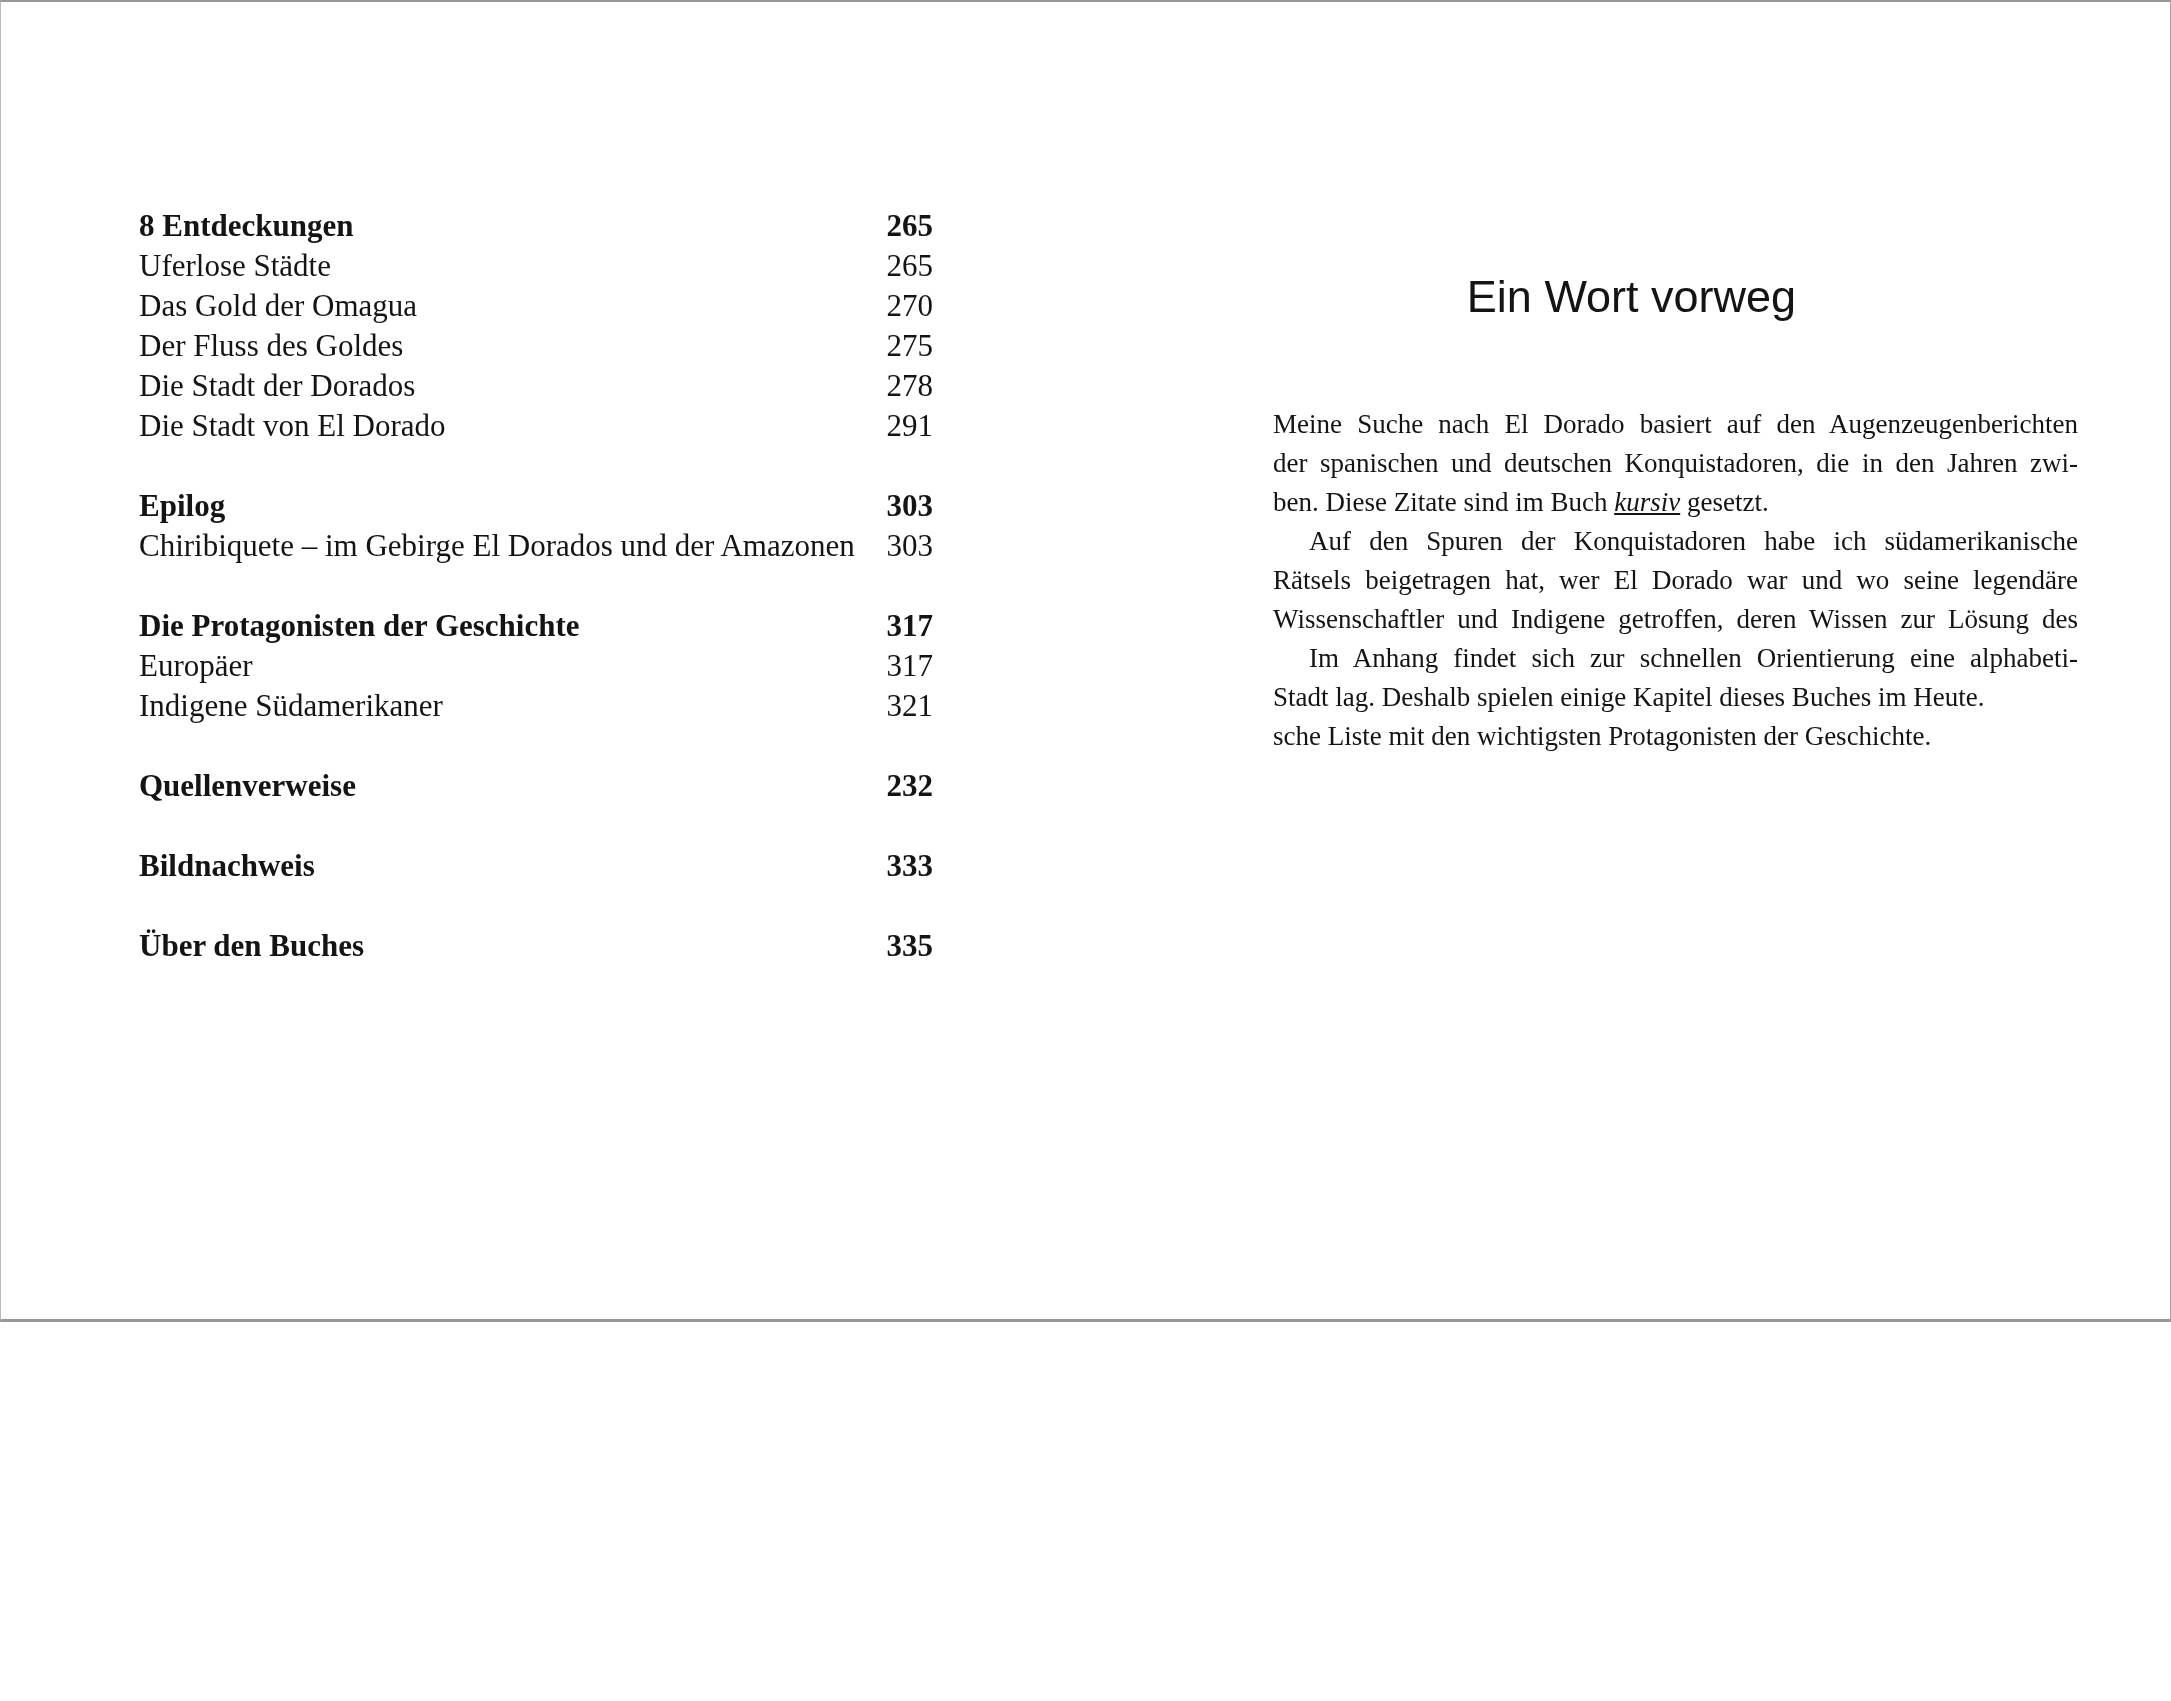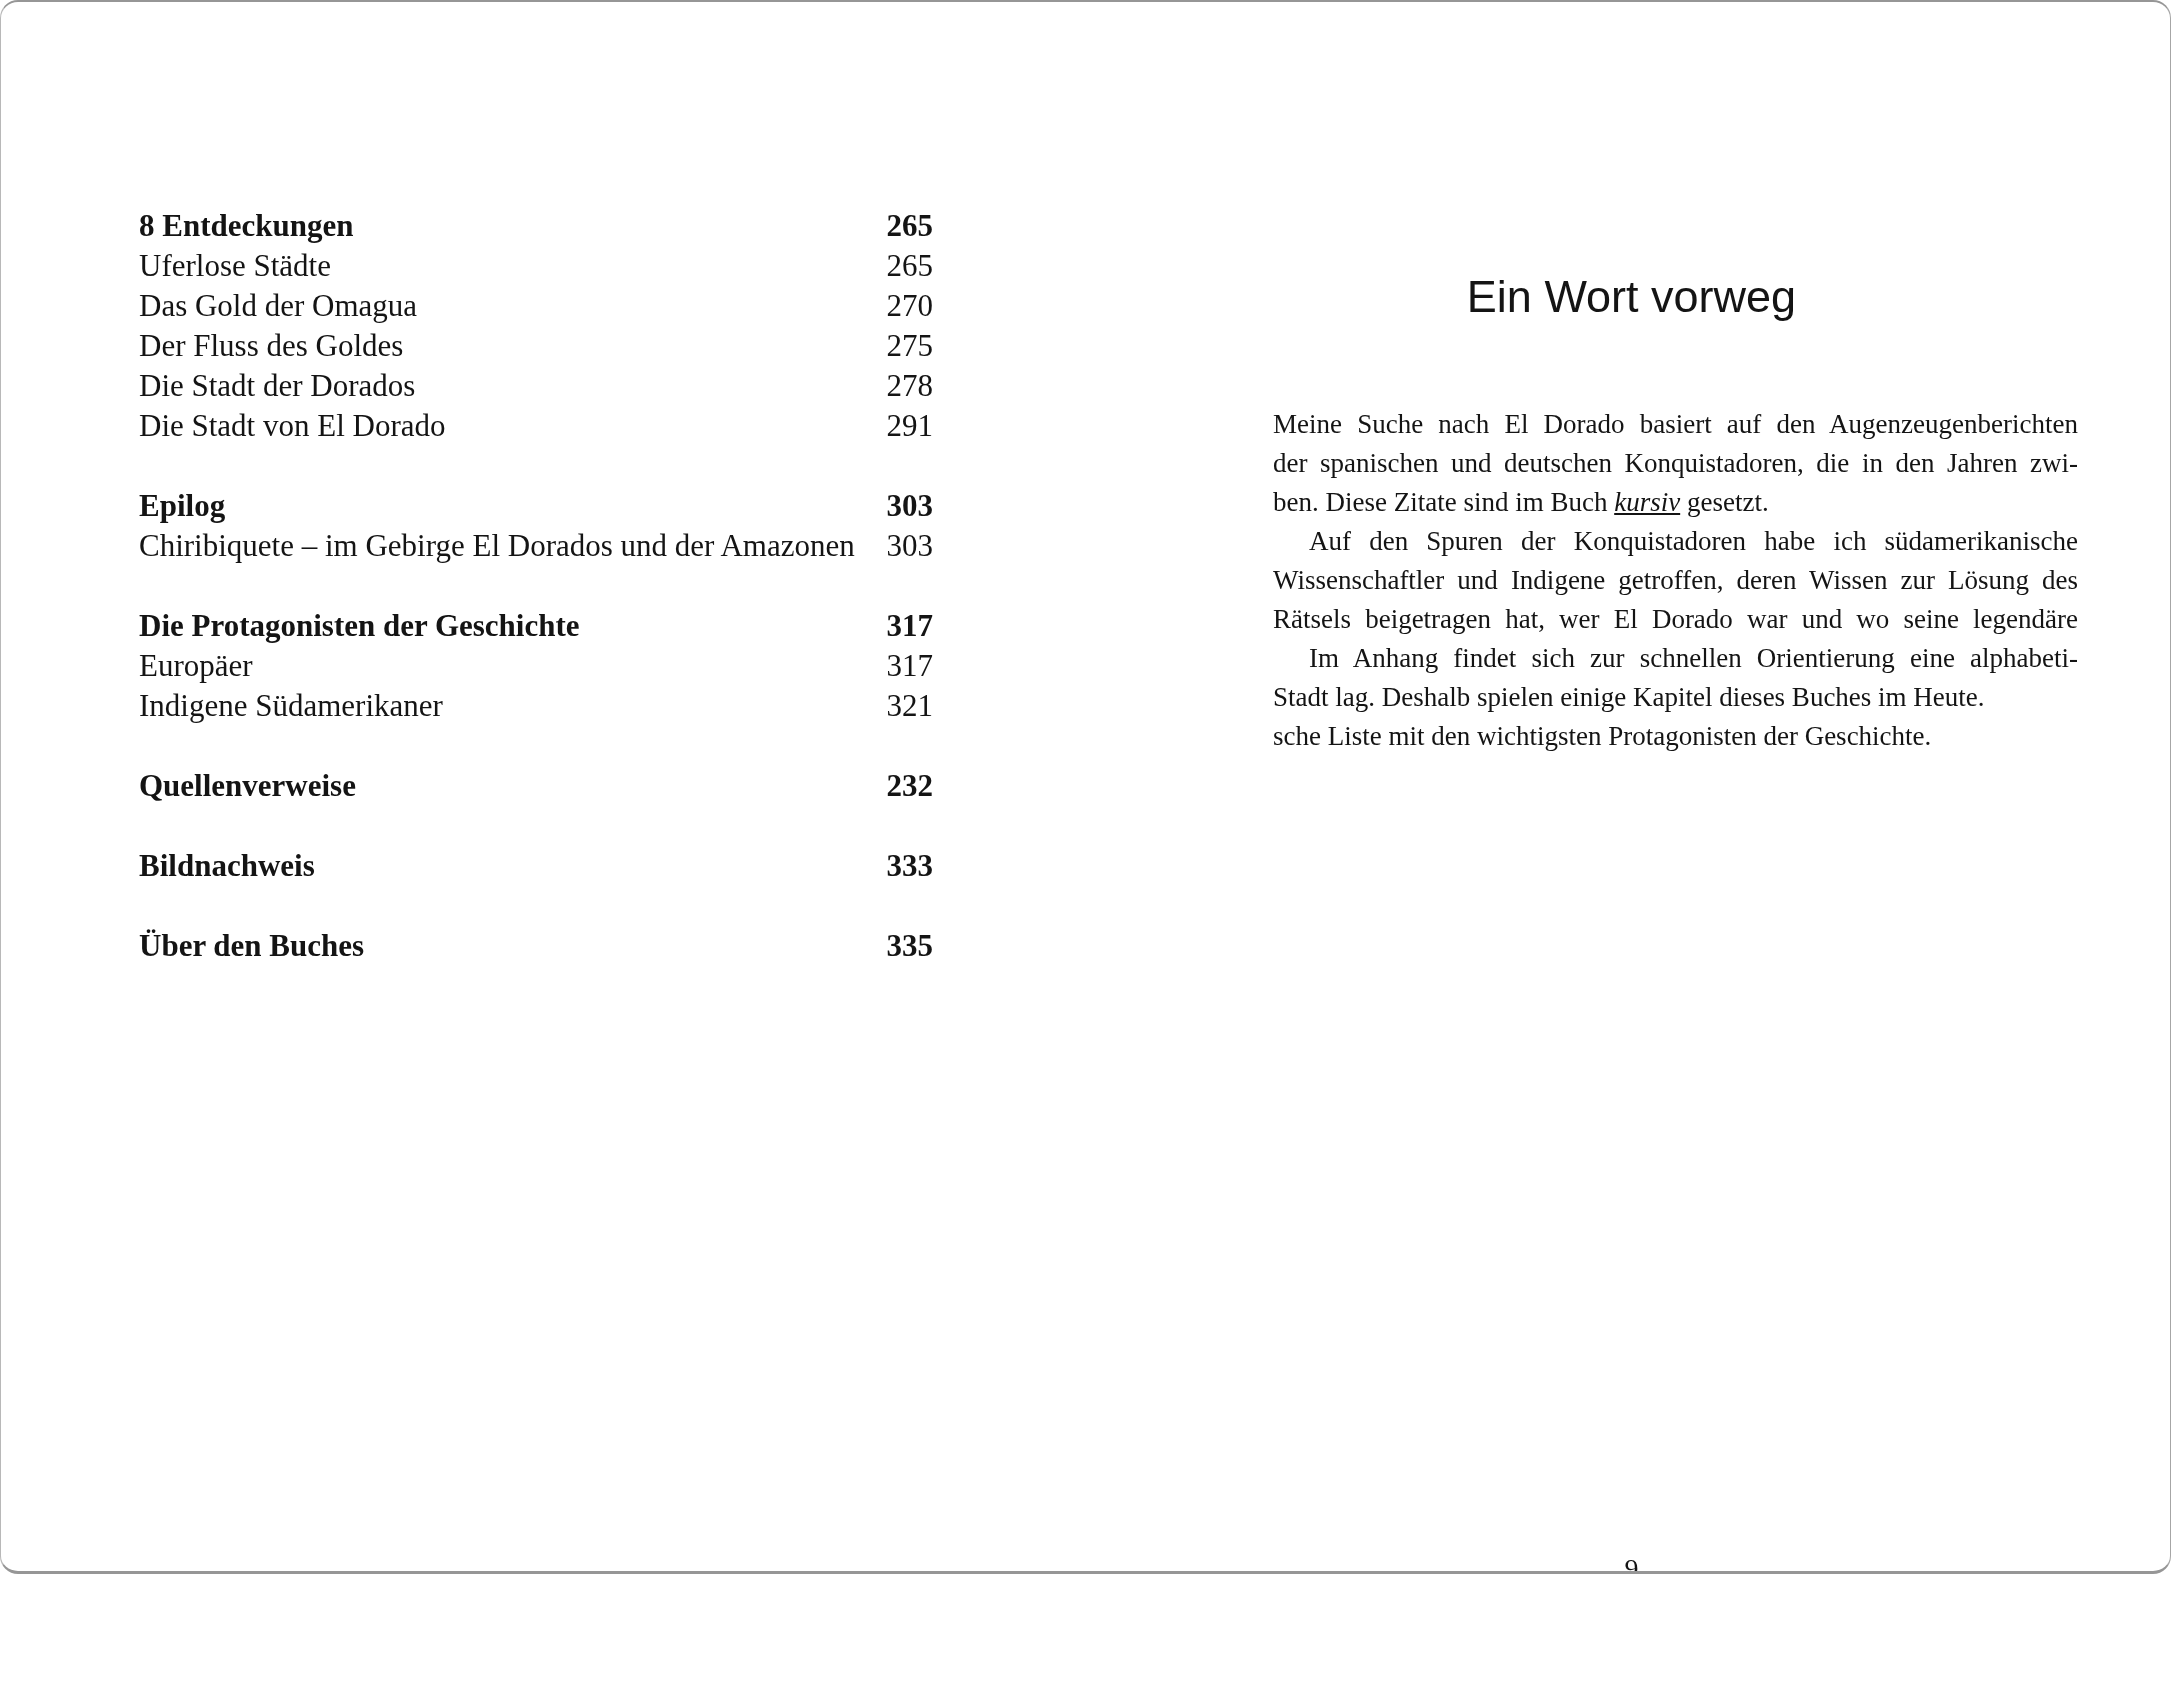--- a/index.html
+++ b/index.html
@@ -3,30 +3,29 @@
 <meta charset="utf-8">
 <style>
   :root{
     --ink:#141414;
     --frame:#969696;
     --paper:#ffffff;
   }
   html,body{margin:0;padding:0;background:#ffffff;}
   .spread{
     position:relative;
-    width:2171px;height:1574px;
+    width:2171px;height:1322px;
     box-sizing:border-box;
     background:var(--paper);
     border-top:2.7px solid var(--frame);
     border-left:1.8px solid #b8b8b8;
     border-right:1.8px solid #a6a6a6;
     border-bottom:3.6px solid var(--frame);
     overflow:hidden;
     color:var(--ink);
-    border-radius:18px;
   }
   
   .toc{
     position:absolute;
     left:138px;top:204px;width:794px;
     font-family:"Liberation Serif","DejaVu Serif",serif;
     font-size:31px;line-height:40px;
   }
   .toc-group{margin:0;}
   .toc-group + .toc-group{margin-top:40px;}
@@ -145,22 +144,22 @@
       </div>
     </div>
 
   <div class="preface-title">Ein Wort vorweg</div>
 
   <div class="preface-body" id="preface-body">
       <div class="body-line">Meine Suche nach El Dorado basiert auf den Augenzeugenberichten</div>
       <div class="body-line">der spanischen und deutschen Konquistadoren, die in den Jahren zwi-</div>
       <div class="body-line last">ben. Diese Zitate sind im Buch <i>kursiv</i> gesetzt.</div>
       <div class="body-line indent">Auf den Spuren der Konquistadoren habe ich südamerikanische</div>
+      <div class="body-line">Rätsels beigetragen hat, wer El Dorado war und wo seine legendäre</div>
       <div class="body-line">Wissenschaftler und Indigene getroffen, deren Wissen zur Lösung des</div>
-      <div class="body-line">Rätsels beigetragen hat, wer El Dorado war und wo seine legendäre</div>
       <div class="body-line indent">Im Anhang findet sich zur schnellen Orientierung eine alphabeti-</div>
       <div class="body-line last">Stadt lag. Deshalb spielen einige Kapitel dieses Buches im Heute.</div>
       <div class="body-line last">sche Liste mit den wichtigsten Protagonisten der Geschichte.</div>
     </div>
 
   <div class="folio">9</div>
 
 </div>
 
 

